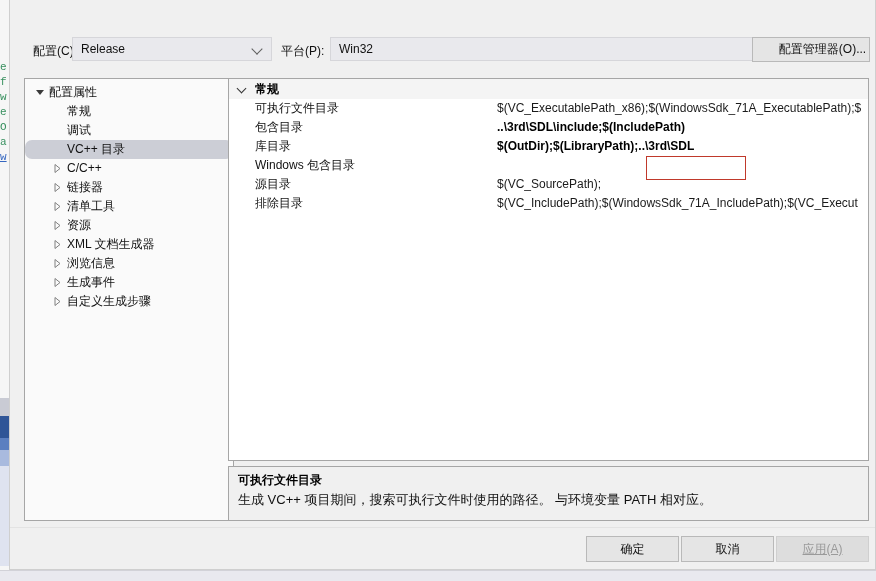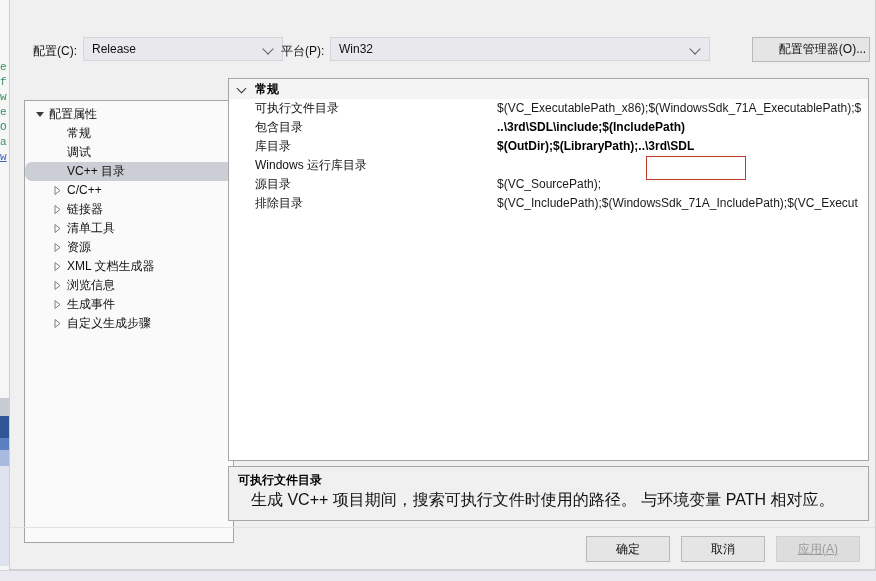--- a/index.html
+++ b/index.html
@@ -150,23 +150,23 @@
   .combo .chev::before {
     content: "";
     position: absolute;
     left: 0; top: 1px;
     width: 7px; height: 7px;
     border-left: 1.4px solid #5f5f5f;
     border-bottom: 1.4px solid #5f5f5f;
     transform: rotate(-45deg);
   }
   #config-label   { left: 23px; }
-  #config-combo   { left: 73px; width: 200px; }
+  #config-combo   { left: 62px; width: 200px; }
   #platform-label { left: 271px; }
-  #platform-combo { left: 320px; width: 380px; text-align: center; }
+  #platform-combo { left: 320px; width: 488px; text-align: center; }
   #config-mgr-btn {
     position: absolute;
     left: 742px;
     top: 7px;
     width: 118px;
     height: 25px;
     background: #e5e5e5;
     border: 1px solid #b9b9b9;
     box-sizing: border-box;
     font-size: 12px;
@@ -181,21 +181,20 @@
   #tree-panel {
     position: absolute;
     left: 14px;
     top: 78px;
     width: 210px;
     height: 443px;
     background: #fafafa;
     border: 1px solid #a6a6a6;
     box-sizing: border-box;
     overflow: hidden;
-    margin-top: 22px;
   }
   .tree-item {
     position: relative;
     height: 19px;
     line-height: 19px;
     font-size: 12px;
     color: #111;
     white-space: nowrap;
     cursor: default;
   }
@@ -302,37 +301,36 @@
     box-sizing: border-box;
     padding: 5px 9px;
   }
   #desc-title {
     font-weight: bold;
     font-size: 12px;
     color: #000;
     margin-bottom: 3px;
   }
   #desc-body {
-    font-size: 16px;
+    font-size: 13px;
     color: #111;
     line-height: 16px;
-    margin-left: 13px;
   }
 
   
   .footer-sep {
     position: absolute;
     left: 0; top: 527px;
     width: 865px;
     border-top: 1px solid #e3e3e3;
   }
   .dlg-btn {
     position: absolute;
     top: 536px;
-    width: 84px;
+    width: 93px;
     height: 26px;
     background: #e5e5e5;
     border: 1px solid #b9b9b9;
     box-sizing: border-box;
     font-size: 12px;
     color: #111;
     line-height: 24px;
     text-align: center;
     cursor: default;
   }
@@ -482,21 +480,21 @@
         </div>
         <div class="grid-row">
           <span class="g-name">包含目录</span>
           <span class="g-val bold">..\3rd\SDL\include;$(IncludePath)</span>
         </div>
         <div class="grid-row">
           <span class="g-name">库目录</span>
           <span class="g-val bold">$(OutDir);$(LibraryPath);..\3rd\SDL</span>
         </div>
         <div class="grid-row">
-          <span class="g-name">Windows 运行库目录</span>
+          <span class="g-name">Windows 包含目录</span>
           <span class="g-val plain"></span>
         </div>
         <div class="grid-row">
           <span class="g-name">源目录</span>
           <span class="g-val plain">$(VC_SourcePath);</span>
         </div>
         <div class="grid-row">
           <span class="g-name">排除目录</span>
           <span class="g-val plain">$(VC_IncludePath);$(WindowsSdk_71A_IncludePath);$(VC_Execut</span>
         </div>

